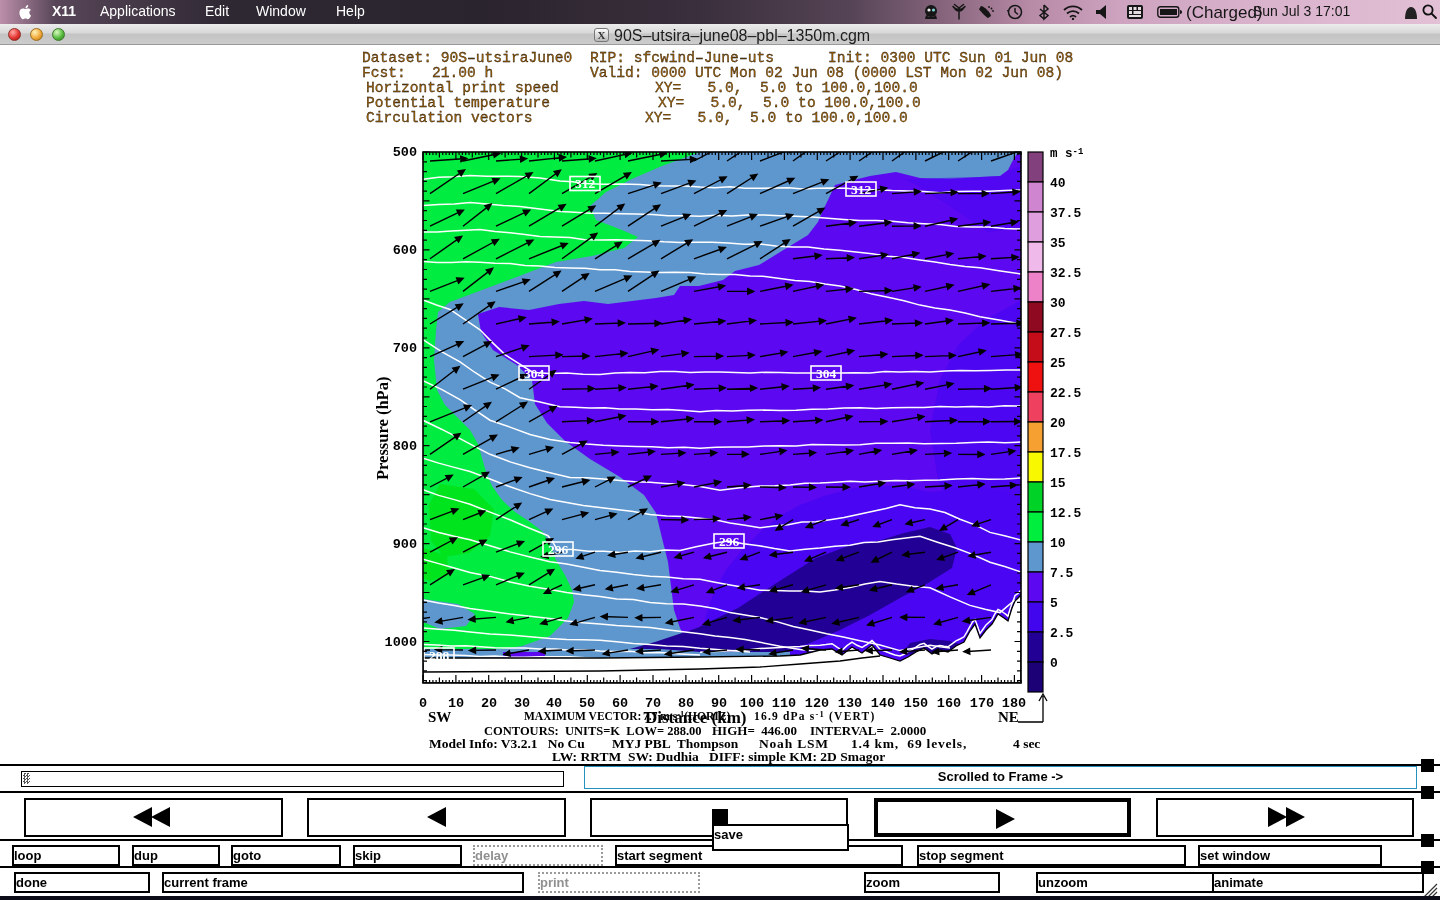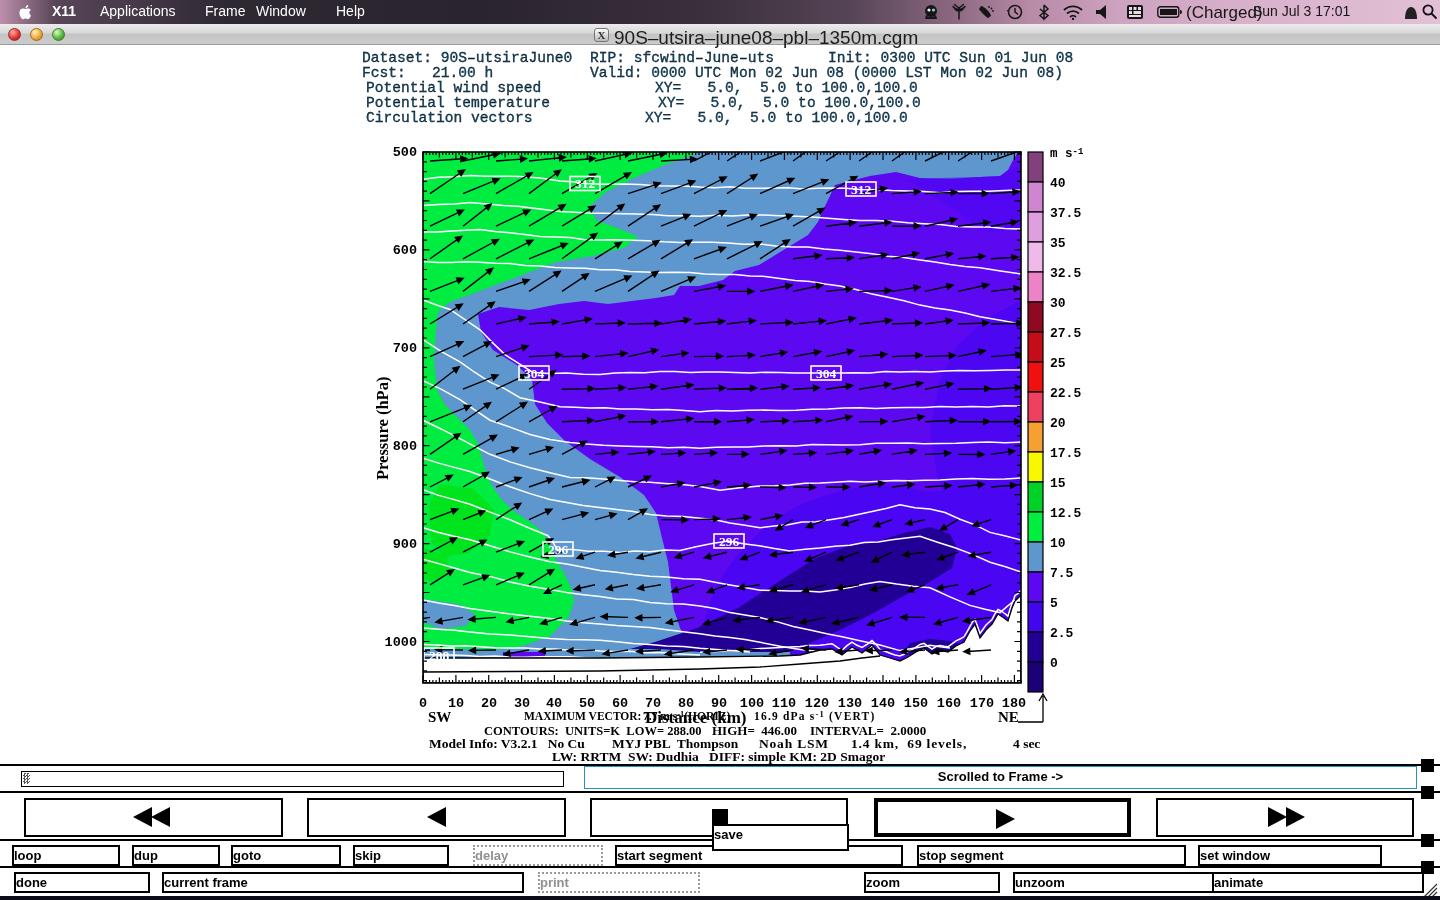--- a/index.html
+++ b/index.html
@@ -9,45 +9,45 @@
   background:linear-gradient(90deg,#bc8fab 0px,#584658 55px,#2e2833 230px,#2a242e 480px,
     #3a2f3c 700px,#554455 850px,#8a677f 950px,#b78aa6 1030px,#cda3bf 1120px,#d9b2cc 1260px,#e2c0d5 1440px);
   text-align:center;
 }
 #menubar .mitem { position:absolute; top:3px; color:#fff; font-size:14px; }
 
 #titlebar { position:absolute; left:0; top:24px; width:1440px; height:21px;
   background:linear-gradient(180deg,#ececec 0%,#d8d8d8 45%,#c4c4c4 50%,#cccccc 100%);
   border-bottom:1px solid #9a9a9a; }
 .tl { position:absolute; top:4px; width:13px; height:13px; border-radius:50%; }
-#title-text { position:absolute; top:3px; left:614px; color:#1c1c1c; font-size:19px; }
+#title-text { position:absolute; top:3px; left:614px; color:#1c1c1c; font-size:16px; }
 #xicon { position:absolute; left:594px; top:4px; width:15px; height:14px; border-radius:3px;
   background:linear-gradient(180deg,#fdfdfd,#b9b9b9); border:1px solid #777;
   color:#333; font-size:11px; font-weight:bold; text-align:center; line-height:13px;
   font-family:"Liberation Serif",serif; }
 
-.hdr { position:absolute; color:#0c4a6e; font-family:"Liberation Mono", monospace;
+.hdr { position:absolute; color:#a16207; font-family:"Liberation Mono", monospace;
        font-weight:normal; font-size:14.6px; white-space:pre;
        -webkit-text-stroke:0.3px #000; }
 
 .sep { position:absolute; left:0; width:1440px; height:2px; background:#000; }
 .handle { position:absolute; left:1421px; width:13px; height:13px; background:#000; }
 .btn { position:absolute; border:2px solid #000; background:#fff; color:#000;
   font-weight:bold; font-size:13px; text-align:left; font-family:"Liberation Sans",sans-serif; }
 .btn.dis { border:2px dotted #9a9a9a; color:#909090; }
 .prow { position:absolute; border:2px solid #000; background:#fff; }
 </style></head><body>
 
 <div id="menubar">
 <svg class="abs" style="left:18px;top:4px" width="16" height="16" viewBox="0 0 16 16">
       <path fill="#fff" d="M11.3 8.6c0-1.8 1.5-2.7 1.6-2.7-.9-1.3-2.2-1.4-2.7-1.5-1.1-.1-2.2.7-2.8.7-.6 0-1.5-.7-2.4-.7C3.8 4.5 2.6 5.1 2 6.2c-1.3 2.2-.3 5.4.9 7.2.6.9 1.3 1.8 2.2 1.8.9 0 1.2-.6 2.3-.6 1.1 0 1.4.6 2.4.6 1 0 1.6-.9 2.2-1.7.7-1 1-2 1-2.1-.1 0-1.7-.7-1.7-2.8zM9.5 3.2c.5-.6.8-1.4.7-2.2-.7 0-1.5.5-2 1.1-.4.5-.8 1.3-.7 2.1.8.1 1.6-.4 2-1z"></path>
     </svg>
 <div class="mitem" style="left:52px;font-weight:bold">X11</div>
 <div class="mitem" style="left:100px;font-weight:normal">Applications</div>
-<div class="mitem" style="left:205px;font-weight:normal">Frame</div>
+<div class="mitem" style="left:205px;font-weight:normal">Edit</div>
 <div class="mitem" style="left:256px;font-weight:normal">Window</div>
 <div class="mitem" style="left:336px;font-weight:normal">Help</div>
 
 <svg class="abs" style="left:922px;top:3px" width="18" height="18" viewBox="0 0 18 18">
  <circle cx="9" cy="8" r="6" fill="#161616"></circle>
       <circle cx="7" cy="7" r="1.6" fill="#eee"></circle>
       <circle cx="11.5" cy="7" r="1.6" fill="#7fd4d4"></circle>
       <path d="M4 12c2 2.5 8 2.5 10 0l1 4H3z" fill="#161616"></path>
 </svg>
 <svg class="abs" style="left:950px;top:3px" width="18" height="18" viewBox="0 0 18 18" stroke="#161616" fill="none" stroke-width="1.5">
@@ -105,21 +105,21 @@
 <div class="tl" style="left:30px; background:radial-gradient(circle at 35% 30%, #ffe9a8 8%, #f0a93a 55%, #b06e12 100%); border:0.5px solid #9c6d1e;"></div>
 <div class="tl" style="left:52px; background:radial-gradient(circle at 35% 30%, #c8f2b0 8%, #57ba3f 55%, #2a7e18 100%); border:0.5px solid #3e7a2e;"></div>
 <div id="xicon">X</div>
 <div id="title-text">90S–utsira–june08–pbl–1350m.cgm</div>
 </div>
 <div class="hdr" style="left:362px;top:50px">Dataset: 90S–utsiraJune0</div>
 <div class="hdr" style="left:590px;top:50px">RIP: sfcwind–June–uts</div>
 <div class="hdr" style="left:828px;top:50px">Init: 0300 UTC Sun 01 Jun 08</div>
 <div class="hdr" style="left:362px;top:65px">Fcst:   21.00 h</div>
 <div class="hdr" style="left:590px;top:65px">Valid: 0000 UTC Mon 02 Jun 08 (0000 LST Mon 02 Jun 08)</div>
-<div class="hdr" style="left:366px;top:80px">Potential wind speed</div>
+<div class="hdr" style="left:366px;top:80px">Horizontal print speed</div>
 <div class="hdr" style="left:655px;top:80px">XY=   5.0,  5.0 to 100.0,100.0</div>
 <div class="hdr" style="left:366px;top:95px">Potential temperature</div>
 <div class="hdr" style="left:658px;top:95px">XY=   5.0,  5.0 to 100.0,100.0</div>
 <div class="hdr" style="left:366px;top:110px">Circulation vectors</div>
 <div class="hdr" style="left:645px;top:110px">XY=   5.0,  5.0 to 100.0,100.0</div>
 <svg style="position:absolute;left:360px;top:140px;" width="740" height="630" viewBox="360 140 740 630">
     <defs>
       <clipPath id="pc">
         <rect x="423" y="152" width="598" height="531"></rect>
       </clipPath>
@@ -575,27 +575,27 @@
     </svg></div>
 <div class="prow" style="left:1156px;top:798px;width:258px;height:39px;border-width:2px;text-align:center"><svg width="254" height="35">
       <g fill="#000">
         <path d="M129 17L110.0 7L110.0 27Z"></path>
         <path d="M147 17L128.0 7L128.0 27Z"></path>
       </g>
     </svg></div>
 <div class="btn" style="left:12px;top:845px;width:108px;height:21px;line-height:17px">loop</div>
 <div class="btn" style="left:132px;top:845px;width:88px;height:21px;line-height:17px">dup</div>
 <div class="btn" style="left:231px;top:845px;width:110px;height:21px;line-height:17px">goto</div>
-<div class="btn" style="left:353px;top:845px;width:96px;height:21px;line-height:17px">skip</div>
+<div class="btn" style="left:353px;top:845px;width:109px;height:21px;line-height:17px">skip</div>
 <div class="btn dis" style="left:473px;top:845px;width:130px;height:21px;line-height:17px">delay</div>
 <div class="btn" style="left:615px;top:845px;width:288px;height:21px;line-height:17px">start segment</div>
 <div class="btn" style="left:917px;top:845px;width:269px;height:21px;line-height:17px">stop segment</div>
 <div class="btn" style="left:1198px;top:845px;width:184px;height:21px;line-height:17px">set window</div>
 <div class="btn" style="left:14px;top:872px;width:136px;height:21px;line-height:17px">done</div>
 <div class="btn" style="left:162px;top:872px;width:362px;height:21px;line-height:17px">current frame</div>
 <div class="btn dis" style="left:538px;top:872px;width:162px;height:21px;line-height:17px">print</div>
 <div class="btn" style="left:712px;top:824px;width:137px;height:27px;line-height:17px">save</div>
 <div class="btn" style="left:864px;top:872px;width:136px;height:21px;line-height:17px">zoom</div>
-<div class="btn" style="left:1013px;top:872px;width:205px;height:21px;line-height:17px">unzoom</div>
+<div class="btn" style="left:1036px;top:872px;width:205px;height:21px;line-height:17px">unzoom</div>
 <div class="btn" style="left:1212px;top:872px;width:212px;height:21px;line-height:17px">animate</div>
 <svg class="abs" style="left:1422px;top:882px" width="17" height="16" viewBox="0 0 17 16" stroke="#333" stroke-width="1.2">
     <path d="M2 15L15 2M6 15L15 6M10 15L15 10"></path>
   </svg>
 <div class="abs" style="left:0;top:896px;width:1440px;height:4px;background:#0c0c18"></div>
 </body></html>

